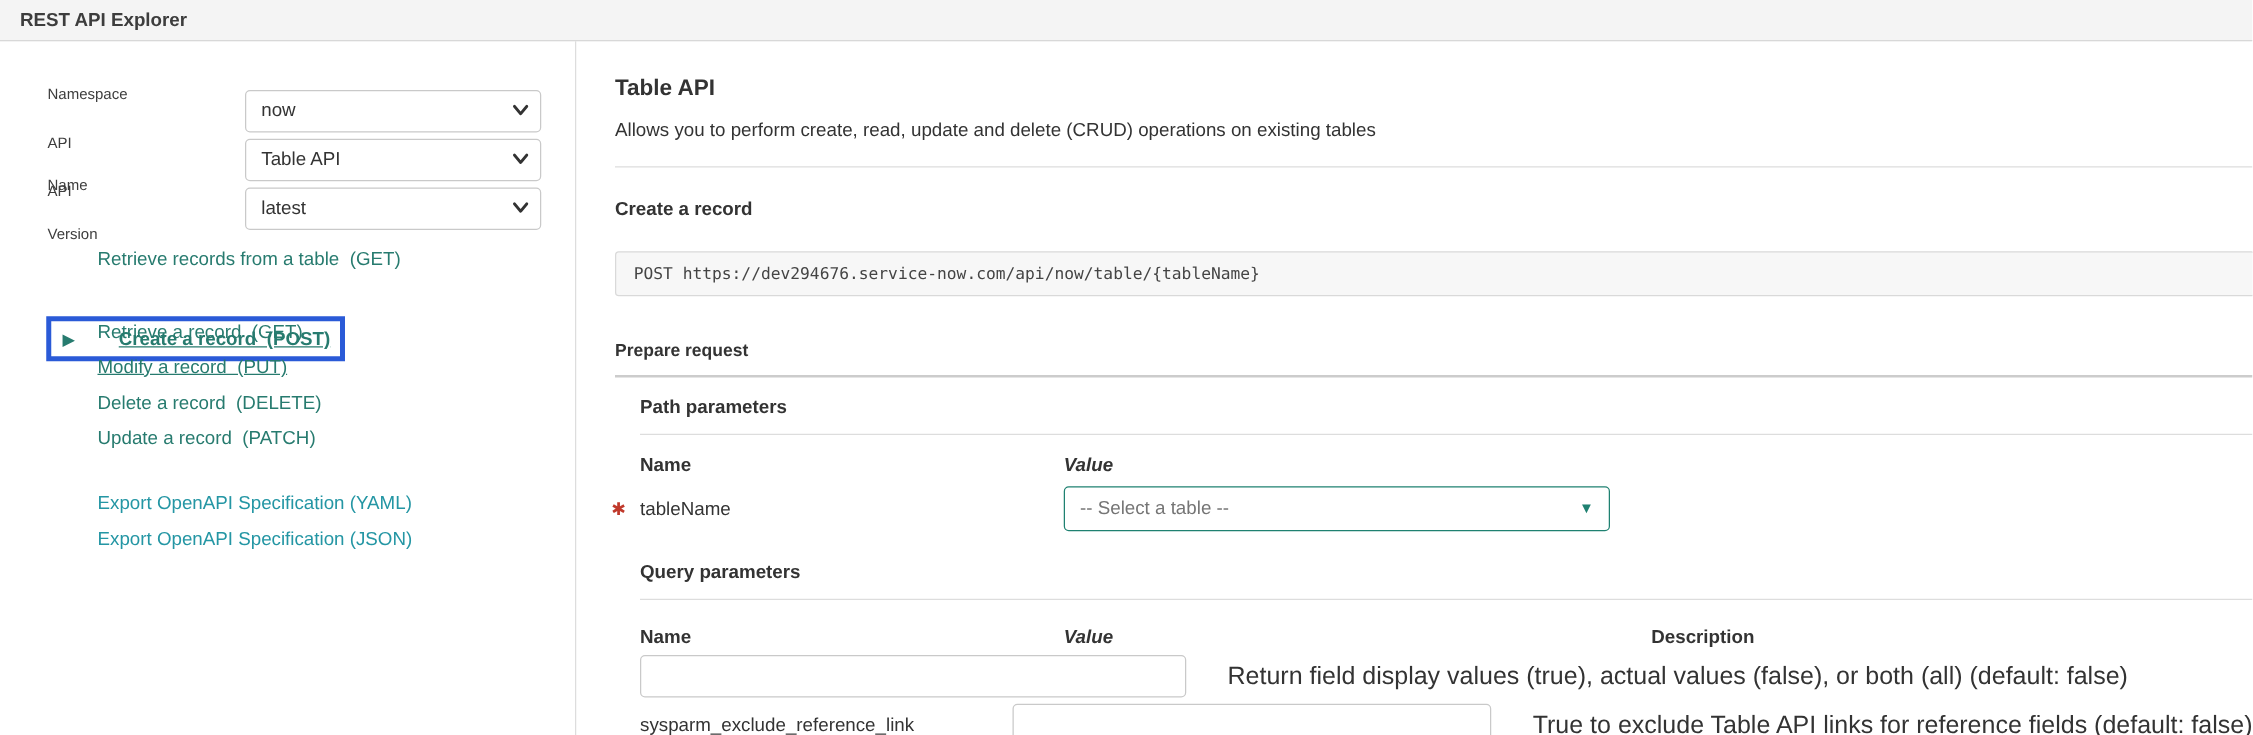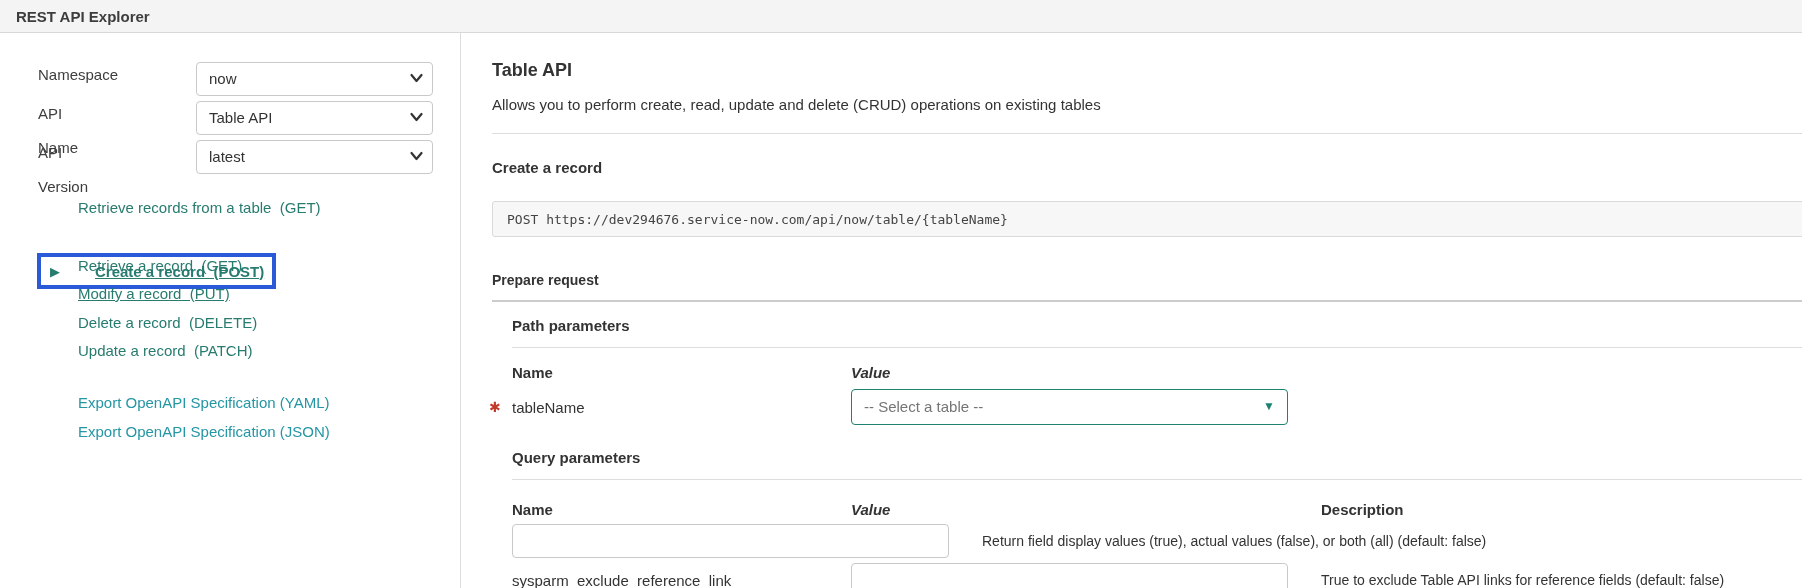--- a/index.html
+++ b/index.html
@@ -19,23 +19,23 @@
     font-size:15px; font-weight:bold; color:#3d3d3d;
   }
 
   
   .sidebar {
     position:absolute; left:0; top:33px; width:461px; height:555px;
     border-right:1px solid #ddd;
   }
   .field-row { position:absolute; left:0; height:34px; }
   .field-row .field-label {
-    position:absolute; left:38px; top:0; line-height:34px; font-size:15px; color:#3d3d3d;
-  }
-  .select-wrap { position:absolute; left:180px; top:4px; width:253px; height:34px;padding-left:16px; }
+    position:absolute; left:38px; top:0; line-height:34px; font-size:12px; color:#3d3d3d;
+  }
+  .select-wrap { position:absolute; left:180px; top:14px; width:253px; height:34px;padding-left:16px; }
   .select-box {
     width:100%; height:100%;
     border:1px solid #c9c9c9; border-radius:4px; background:#fff;
     font-size:15px; color:#333; line-height:32px; padding:0 30px 0 12px;
     white-space:nowrap; overflow:hidden; cursor:pointer;
   }
   .chev {
     position:absolute; right:10px; top:11px; width:13px; height:10px; pointer-events:none;
   }
   .chev svg { display:block; }
@@ -97,21 +97,21 @@
   }
   .dd-arrow {
     position:absolute; right:13px; top:10px; font-size:12px; color:var(--select_border);
     pointer-events:none; line-height:1.3;
   }
   .text-input {
     width:100%; height:100%; border:1px solid #c9c9c9; border-radius:4px;
     font-size:15px; color:#333; padding:0 10px; outline:none;
     font-family:"Liberation Sans", sans-serif;
   }
-  .cell-desc { margin-left:33px; font-size:14px; color:#333; white-space:nowrap; }
+  .cell-desc { margin-left:33px; font-size:20px; color:#333; white-space:nowrap; }
 </style>
 </head>
 <body>
 
 <div class="topbar">
   <div class="topbar-title">REST API Explorer</div>
 </div>
 
 <div class="sidebar">
 

